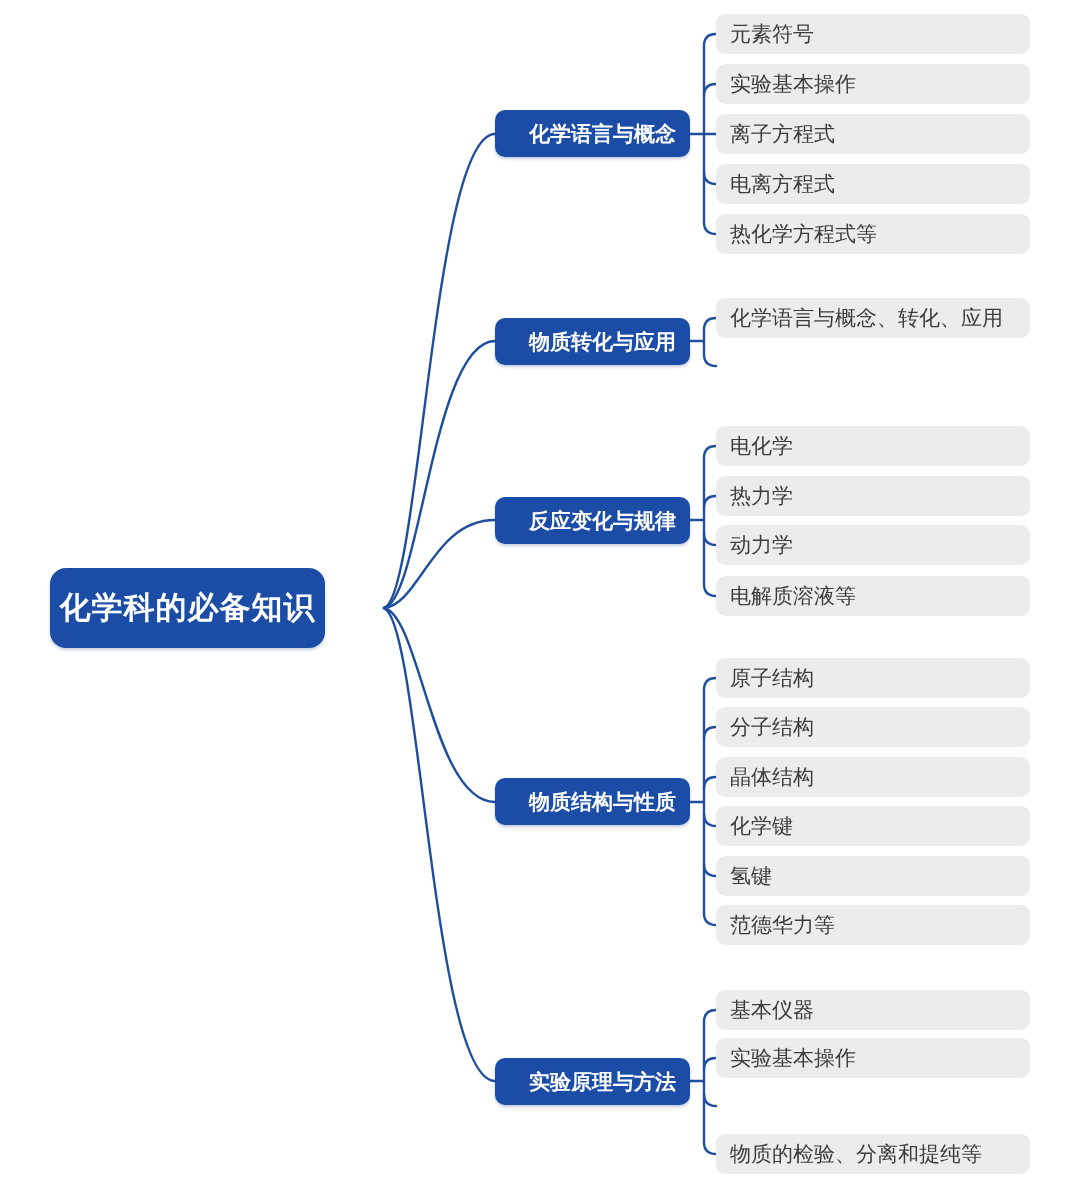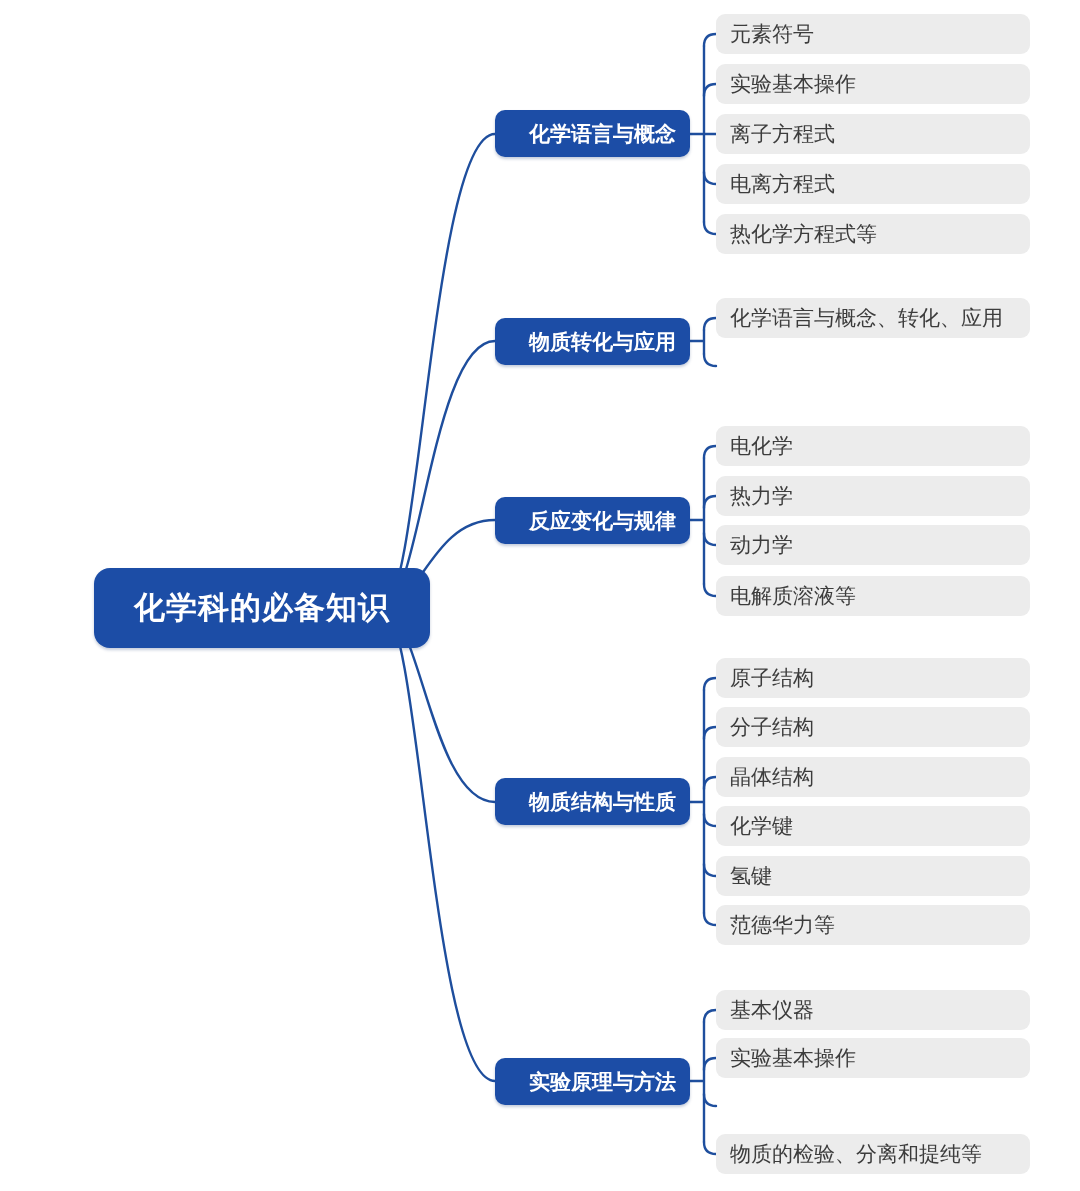--- a/index.html
+++ b/index.html
@@ -23,30 +23,29 @@
   }
   .node {
     position: absolute;
     box-sizing: border-box;
     display: flex;
     align-items: center;
     white-space: nowrap;
   }
   .root {
     left: 50px; top: 568px;
-    width: 336px; height: 80px;
+    width: 275px; height: 80px;
     background: #1c4da6;
     color: #ffffff;
     font-size: 31px;
     font-weight: bold;
     letter-spacing: 1px;
     justify-content: center;
     border-radius: 16px;
     box-shadow: 0 2px 3px rgba(20,50,110,0.25);
-    margin-left: 44px;
   }
   .branch {
     left: 495px;
     width: 195px; height: 47px;
     background: #1c4da6;
     color: #ffffff;
     font-size: 21px;
     font-weight: bold;
     justify-content: center;
     border-radius: 10px;

